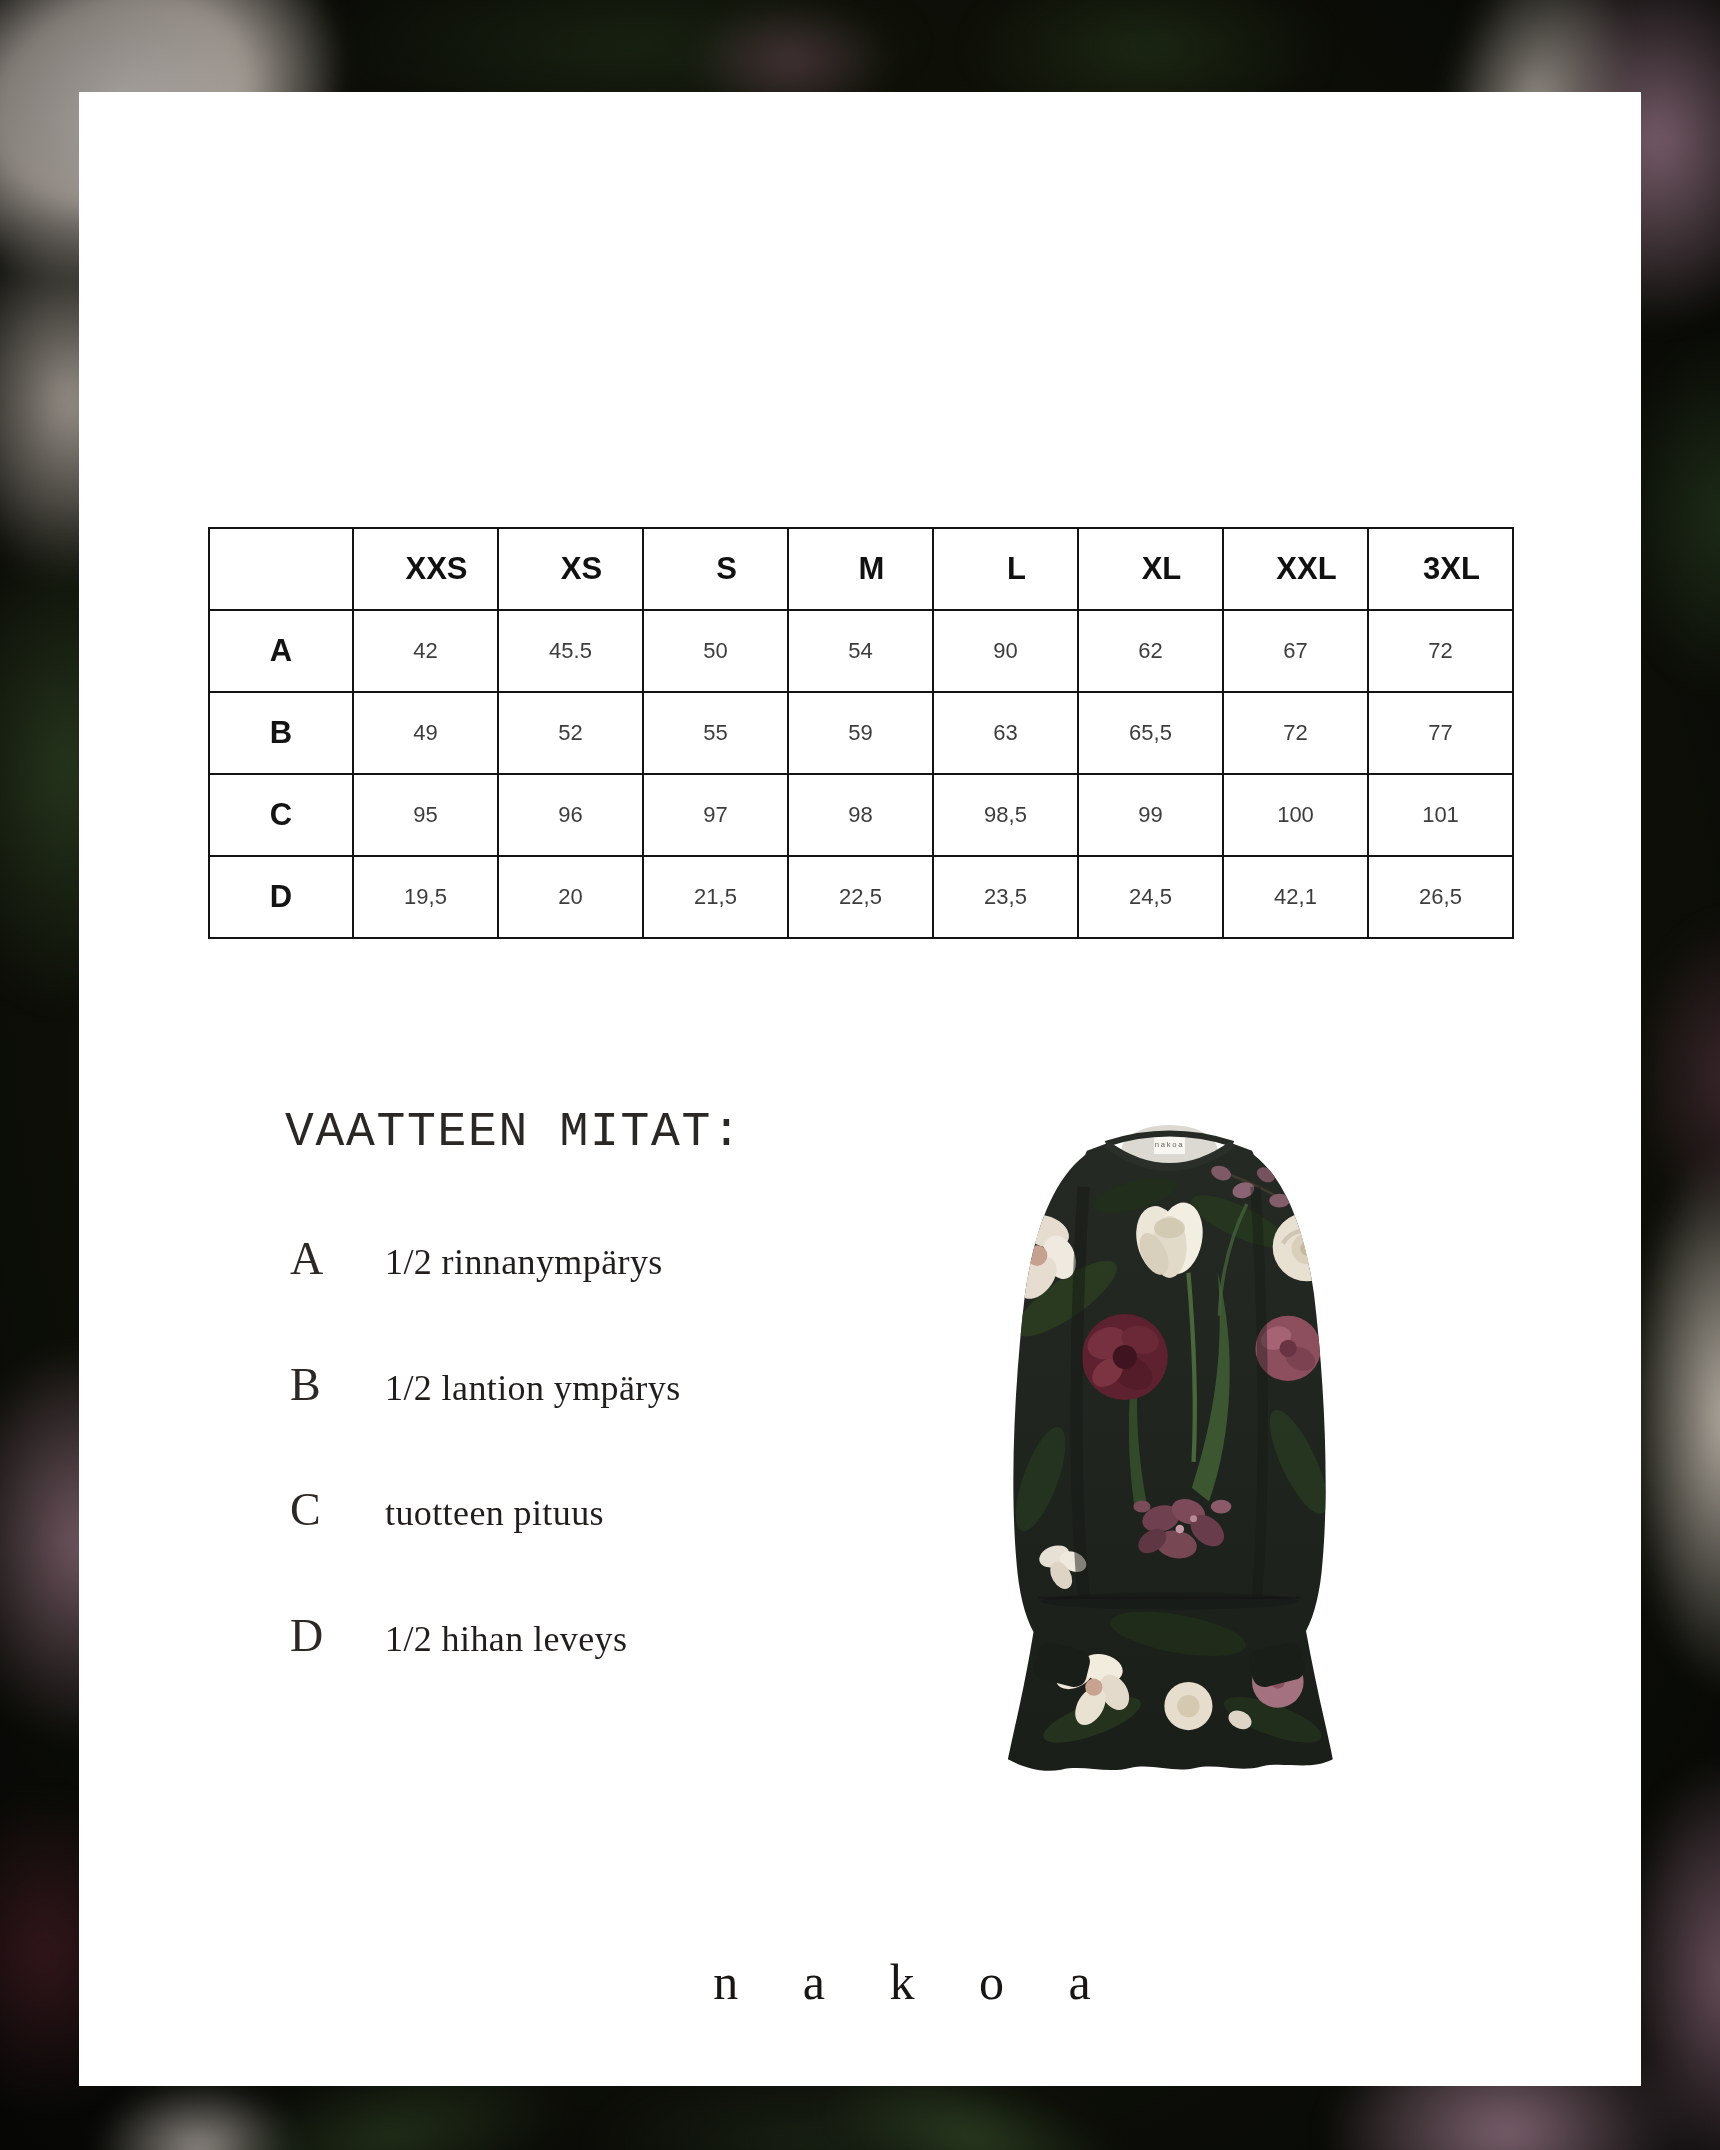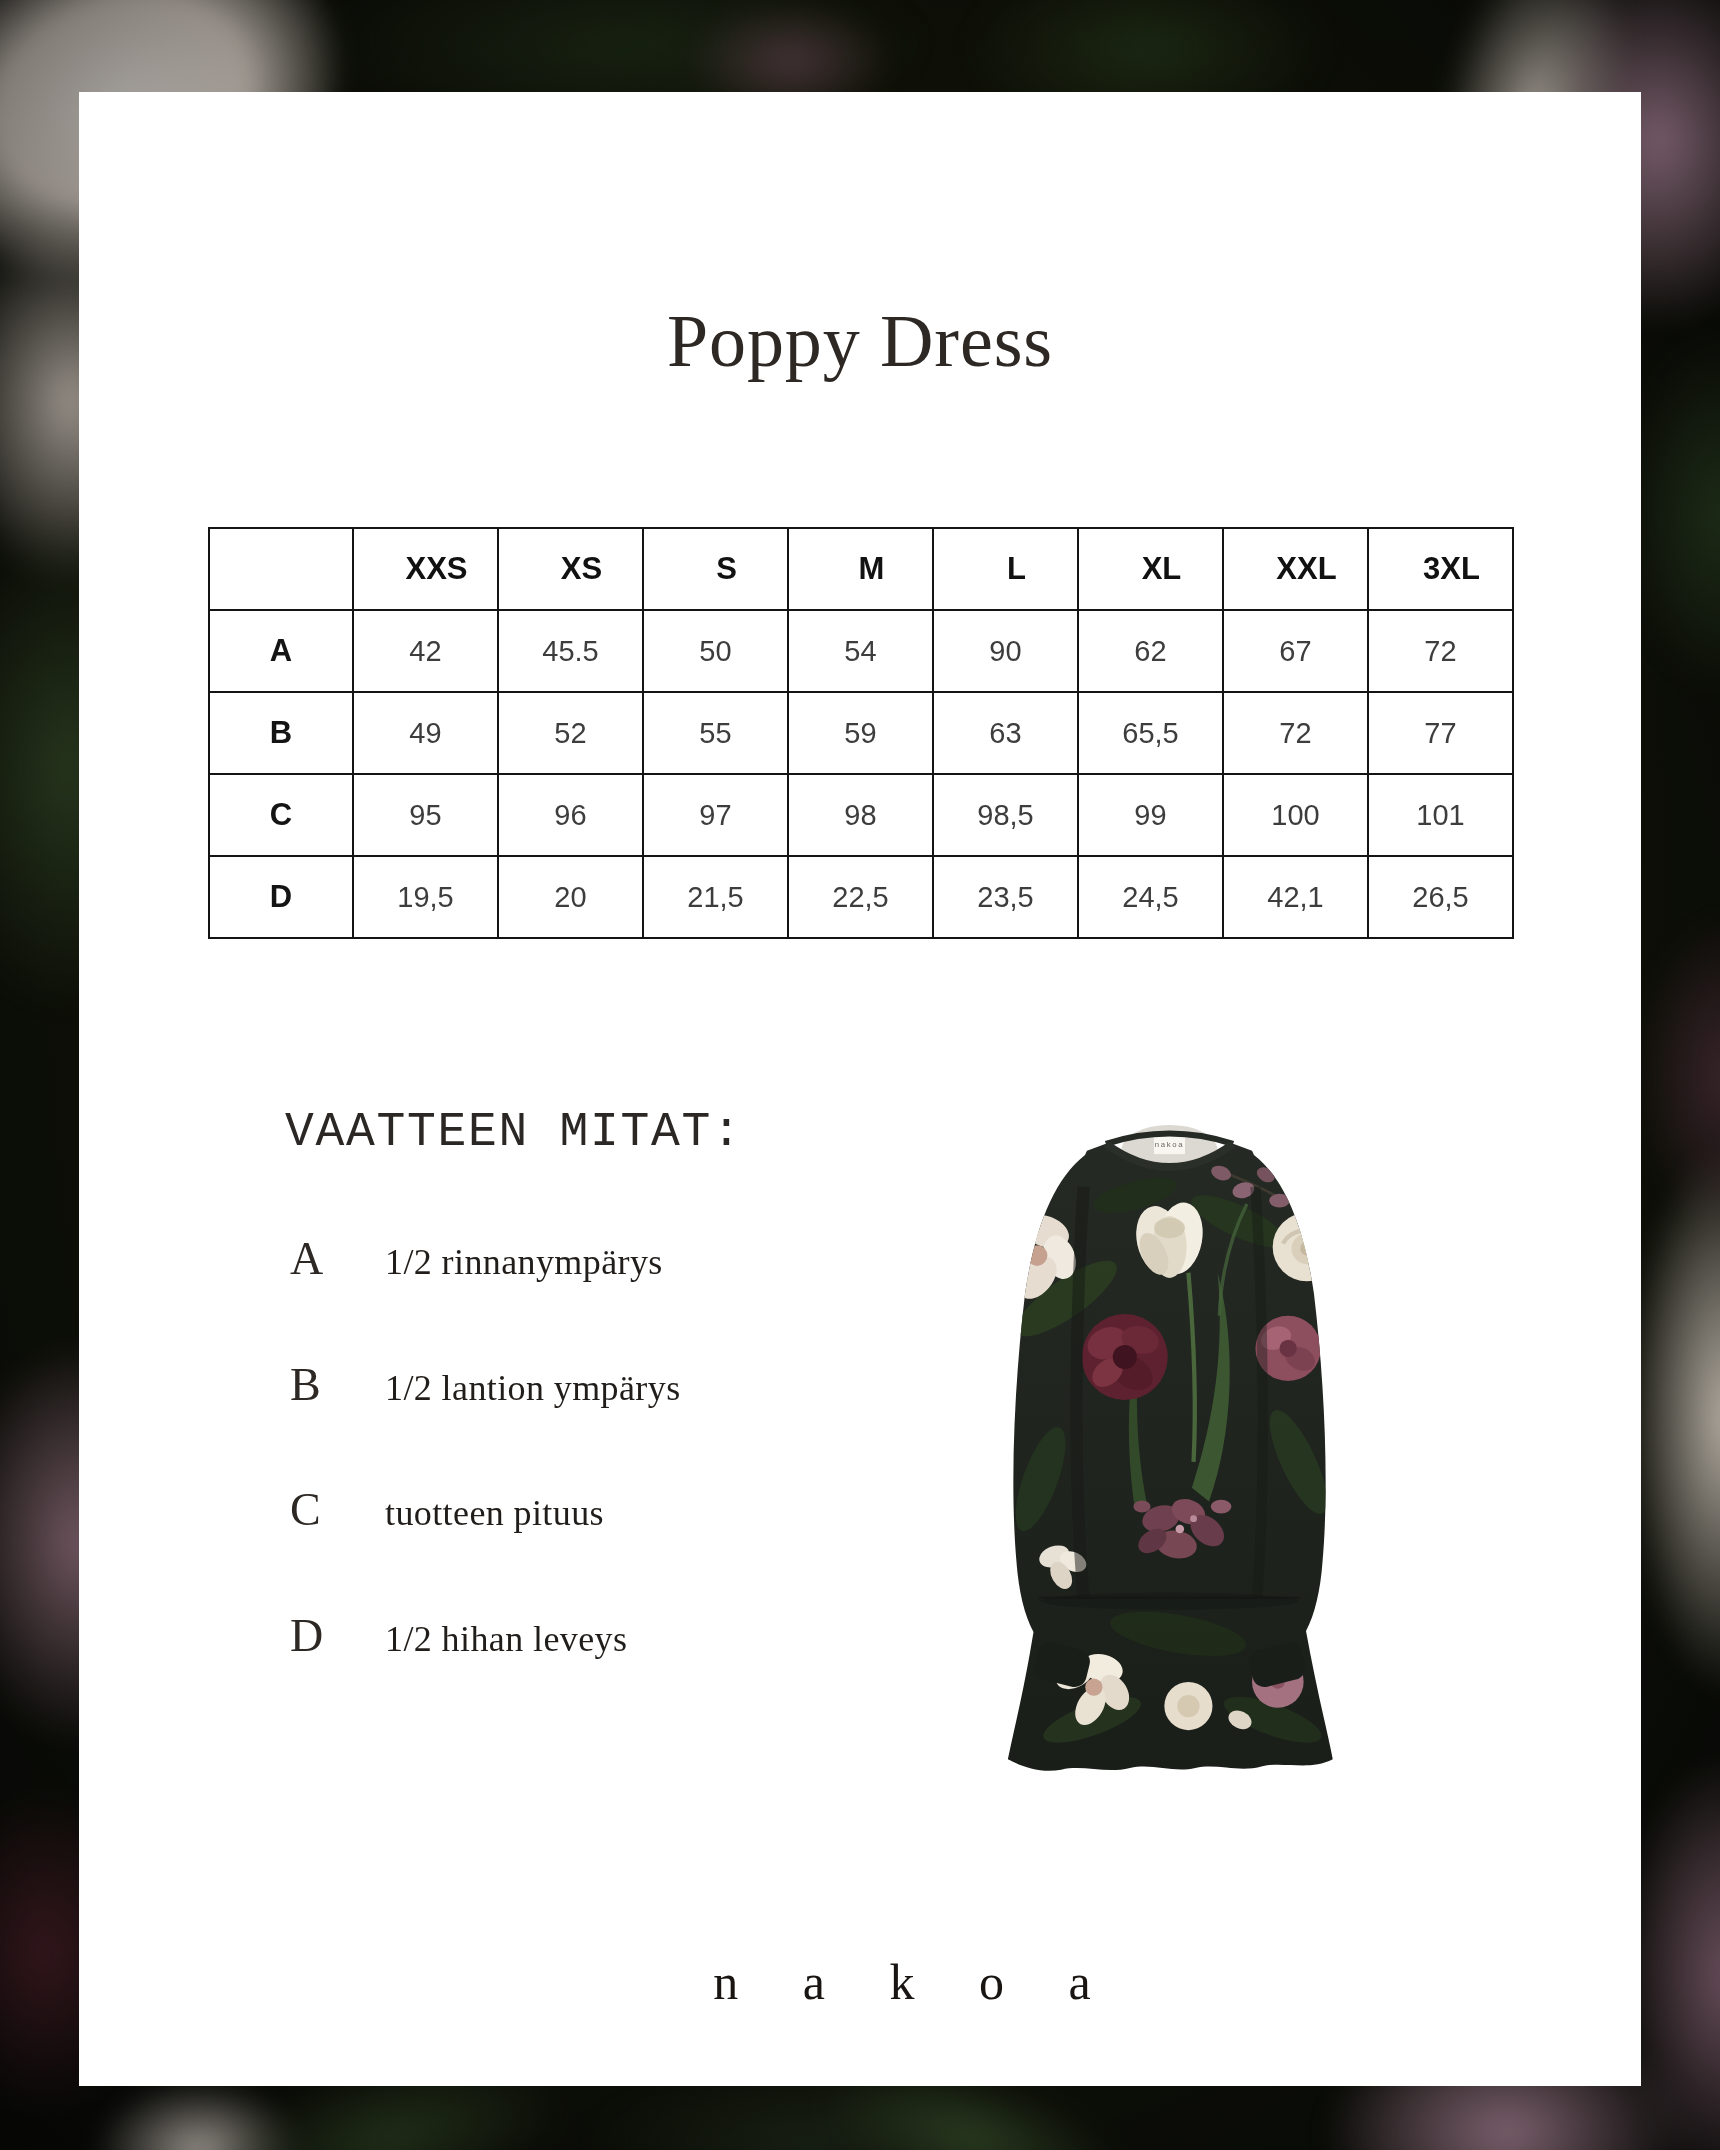--- a/index.html
+++ b/index.html
@@ -56,21 +56,21 @@
     font-size:74px;font-weight:400;color:#2d2824;letter-spacing:0.9px;}
 
   
   .sizes{position:absolute;left:129px;top:435px;width:1306px;border-collapse:collapse;table-layout:fixed;
     font-family:"Liberation Sans", sans-serif;}
   .sizes col.c0{width:144px;}
   .sizes tr{height:82px;}
   .sizes th,.sizes td{border:2.6px solid #141414;text-align:center;vertical-align:middle;padding:0;}
   .sizes th{font-size:31px;font-weight:bold;color:#111111;letter-spacing:0px;padding-left:22px;}
   .sizes td.rowlabel{font-size:31px;font-weight:bold;color:#141414;}
-  .sizes td.val{font-size:29px;font-weight:400;color:#3d3d3d;}
+  .sizes td.val{font-size:22px;font-weight:400;color:#3d3d3d;}
 
   
   .m-heading{position:absolute;left:206px;top:1013px;font-size:48px;color:#2b2724;letter-spacing:1.7px;font-family:Liberation Mono, monospace;}
   .mrow{position:absolute;left:211px;display:flex;align-items:baseline;}
   .mrow.r0{top:1140px;} .mrow.r1{top:1266px;} .mrow.r2{top:1391px;} .mrow.r3{top:1517px;}
   .mkey{font-size:46px;color:#2d2824;width:95px;}
   .mlabel{font-size:36px;color:#211d1a;letter-spacing:0.4px;}
 
   
   .dress-wrap{position:absolute;left:884px;top:1026px;width:413px;height:662px;}
@@ -100,21 +100,20 @@
   <div class="blob b-leaf-r"></div>
   <div class="blob b-pink-tr"></div>
   <div class="blob b-cream-tr"></div>
   <div class="blob b-leaf-t"></div>
   <div class="blob b-mauve-t"></div>
   <div class="blob b-leaf-t2"></div>
   <div class="vignette"></div>
 
   <div class="card">
 
-    <div class="title">Poppy Dress</div>
 
     <table class="sizes">
       <colgroup>
           <col class="c0">
           <col>
           <col>
           <col>
           <col>
           <col>
           <col>

